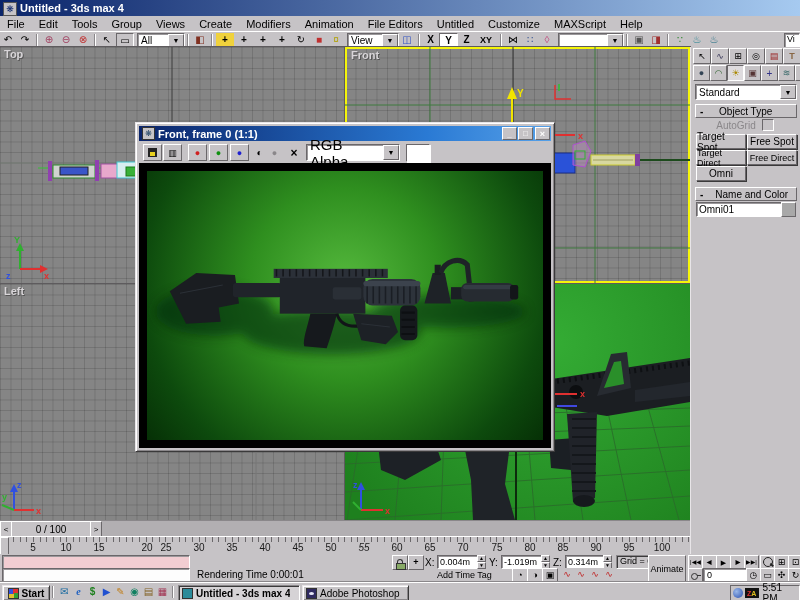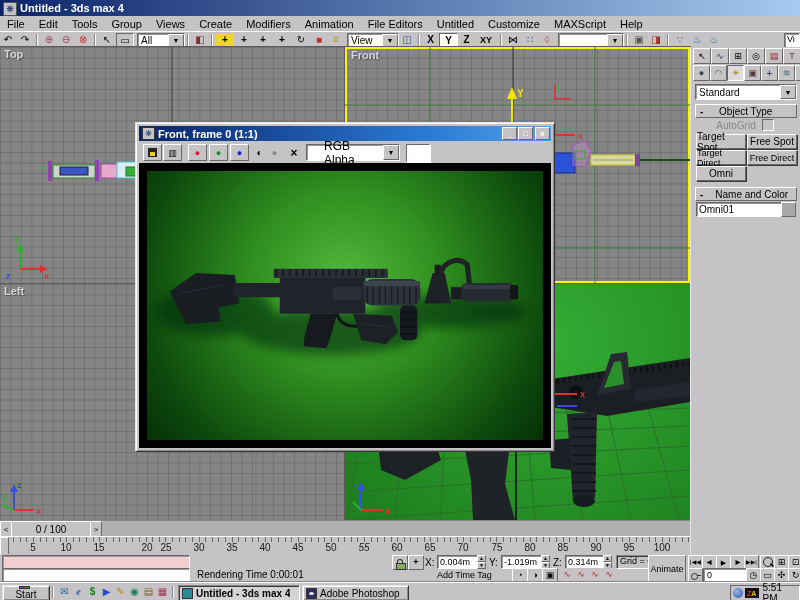--- a/index.html
+++ b/index.html
@@ -307,21 +307,21 @@
       </span>
       <span class="btn bo" style="width:17px;height:15px;margin-left:1px;font-size:9px;">▥</span>
       <span style="width:6px;"></span>
       <span class="btn bo" style="width:17px;height:15px;color:#d02020;font-size:9px;">●</span>
       <span class="btn bo" style="width:17px;height:15px;margin-left:2px;color:#109010;font-size:9px;">●</span>
       <span class="btn bo" style="width:17px;height:15px;margin-left:2px;color:#2020d0;font-size:9px;">●</span>
       <span class="btn" style="width:15px;height:15px;margin-left:3px;font-size:10px;">◐</span>
       <span class="btn" style="width:15px;height:15px;color:#8a878a;font-size:9px;">●</span>
       <span class="btn" style="width:16px;height:15px;margin-left:4px;font-weight:bold;font-size:12px;">×</span>
       <span class="field" style="width:92px;height:15px;margin-left:4px;display:flex;align-items:center;">
-        <span style="flex:1;padding-left:17px;font-size:12px;">RGB Alpha</span>
+        <span style="flex:1;padding-left:3px;font-size:15px;">RGB Alpha</span>
         <span class="ddarrow" style="height:13px;">▼</span>
       </span>
       <span class="bo" style="width:22px;height:16px;margin-left:6px;background:#fff;border-color:#6a676a #fff #fff #6a676a;box-shadow:1px 1px 0 #fff;"></span>
     </div>
     <div class="abs" style="left:3px;top:40px;right:3px;bottom:3px;background:#000;">
       <div class="abs" style="left:8px;top:8px;right:8px;bottom:8px;background:radial-gradient(circle at 50% 42%,#55b93d 0%,#2f8f1f 38%,#0d4a0d 80%,#063006 100%);">
         <svg width="396" height="264" viewBox="0 0 396 264" style="position:absolute;left:0;top:0;width:100%;height:100%;" preserveAspectRatio="xMidYMid slice">
           <defs>
               <filter id="blur1" x="-30%" y="-30%" width="160%" height="160%">
                 <feGaussianBlur stdDeviation="5"></feGaussianBlur>
@@ -455,21 +455,21 @@
         <span class="keyic"></span>
       </span>
     <span class="abs field" style="left:703px;top:14px;width:40px;height:12px;font-size:9px;padding-left:3px;display:flex;align-items:center;">0</span>
     <span class="abs btn bo nav-ic" style="left:746px;top:14px;">◷</span>
     <span class="abs btn bo nav-ic" style="left:760px;top:14px;">▭</span>
     <span class="abs btn bo nav-ic" style="left:774px;top:14px;">✣</span>
     <span class="abs btn bo nav-ic" style="left:788px;top:14px;">↻</span>
   </div>
 
   <div class="abs" style="left:0;top:582px;width:800px;height:18px;background:#c6c3c6;border-top:1px solid #fff;box-shadow:0 -1px 0 #8a878a;">
-    <span class="abs btn bo2" style="left:2px;top:2px;width:46px;height:14px;font-weight:normal;font-size:10px;flex-direction:column;">
+    <span class="abs btn bo2" style="left:2px;top:2px;width:46px;height:14px;font-weight:bold;font-size:10px;">
       <span style="width:9px;height:9px;margin-right:3px;background:conic-gradient(#e03030 0 25%,#30a030 0 50%,#e0c030 0 75%,#3050e0 0);border:1px solid #333;"></span>
       <span>Start</span>
     </span>
     <span class="abs" style="left:52px;top:3px;width:1px;height:12px;background:#8a878a;border-right:1px solid #fff;"></span>
     <span class="abs" style="left:58px;top:2px;display:flex;">
       <span class="qlic" style="color:#1a6aa0;">✉</span>
       <span class="qlic" style="color:#2060c0;font-family:'Liberation Serif',serif;font-style:italic;font-weight:bold;">e</span>
       <span class="qlic" style="color:#208020;font-weight:bold;">$</span>
       <span class="qlic" style="color:#2050d0;">▶</span>
       <span class="qlic" style="color:#c08020;">✎</span>

